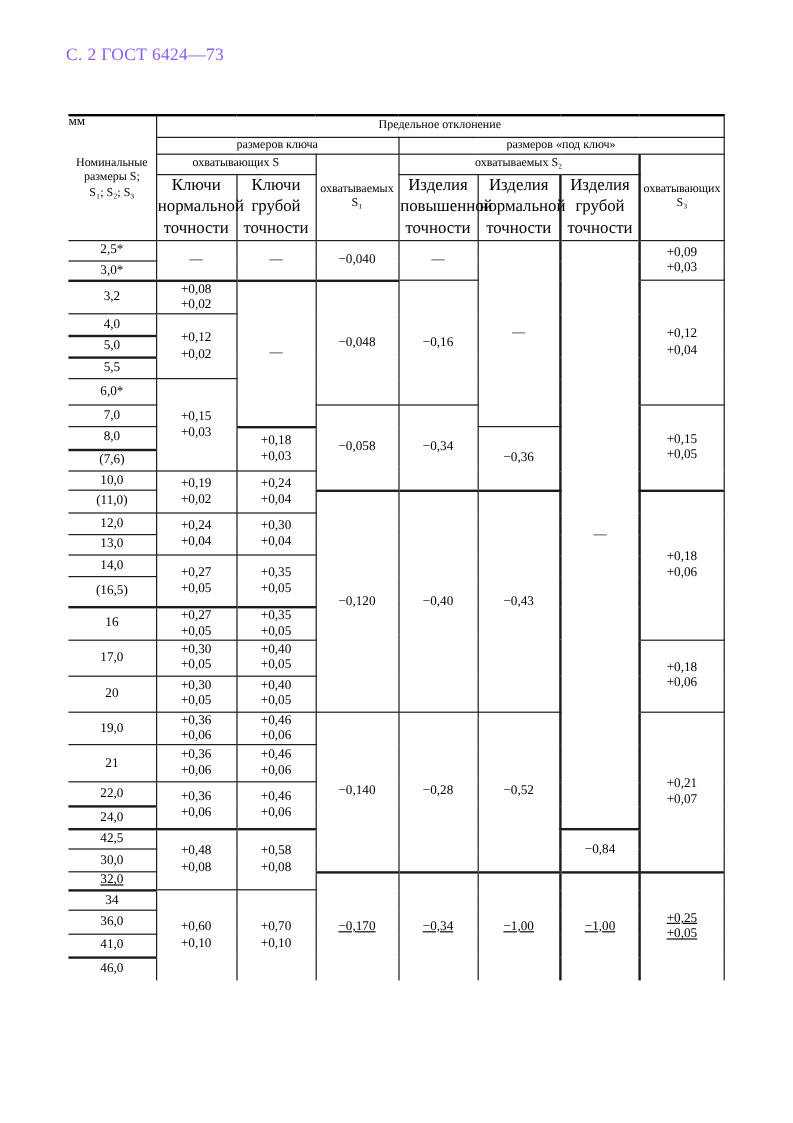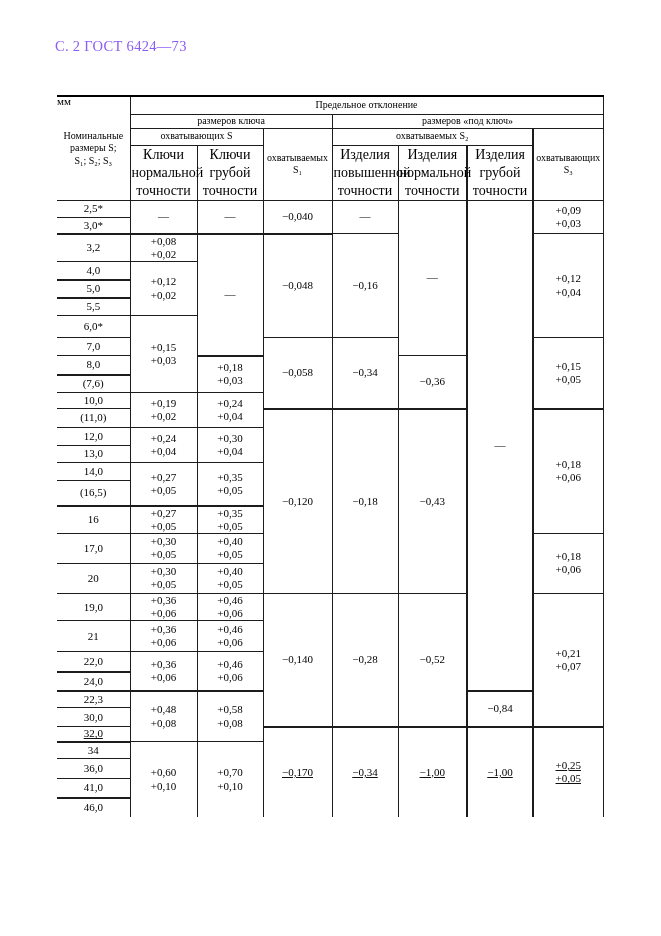--- a/index.html
+++ b/index.html
@@ -150,21 +150,21 @@
       <tr style="height: 16px;">
         <td class="nominal">10,0</td>
         <td rowspan="2">+0,19
 +0,02</td>
         <td rowspan="2">+0,24
 +0,04</td>
       </tr>
       <tr style="height: 19px;">
         <td class="nominal">(11,0)</td>
         <td rowspan="8">−0,120</td>
-        <td rowspan="8">−0,18</td>
+        <td rowspan="8">−0,40</td>
         <td rowspan="8">−0,43</td>
         <td rowspan="6" class="tl">+0,18
 +0,06</td>
       </tr>
       <tr style="height: 18px;">
         <td class="nominal">12,0</td>
         <td rowspan="2">+0,24
 +0,04</td>
         <td rowspan="2">+0,30
 +0,04</td>
@@ -228,21 +228,21 @@
         <td class="nominal hb">22,0</td>
         <td rowspan="2" class="hb">+0,36
 +0,06</td>
         <td rowspan="2" class="hb">+0,46
 +0,06</td>
       </tr>
       <tr style="height: 19px;">
         <td class="nominal hb">24,0</td>
       </tr>
       <tr style="height: 17px;">
-        <td class="nominal">22,3</td>
+        <td class="nominal">42,5</td>
         <td rowspan="3">+0,48
 +0,08</td>
         <td rowspan="3">+0,58
 +0,08</td>
         <td rowspan="2" class="hb tl">−0,84</td>
       </tr>
       <tr style="height: 19px;">
         <td class="nominal">30,0</td>
       </tr>
       <tr style="height: 15px; text-decoration: underline;">

